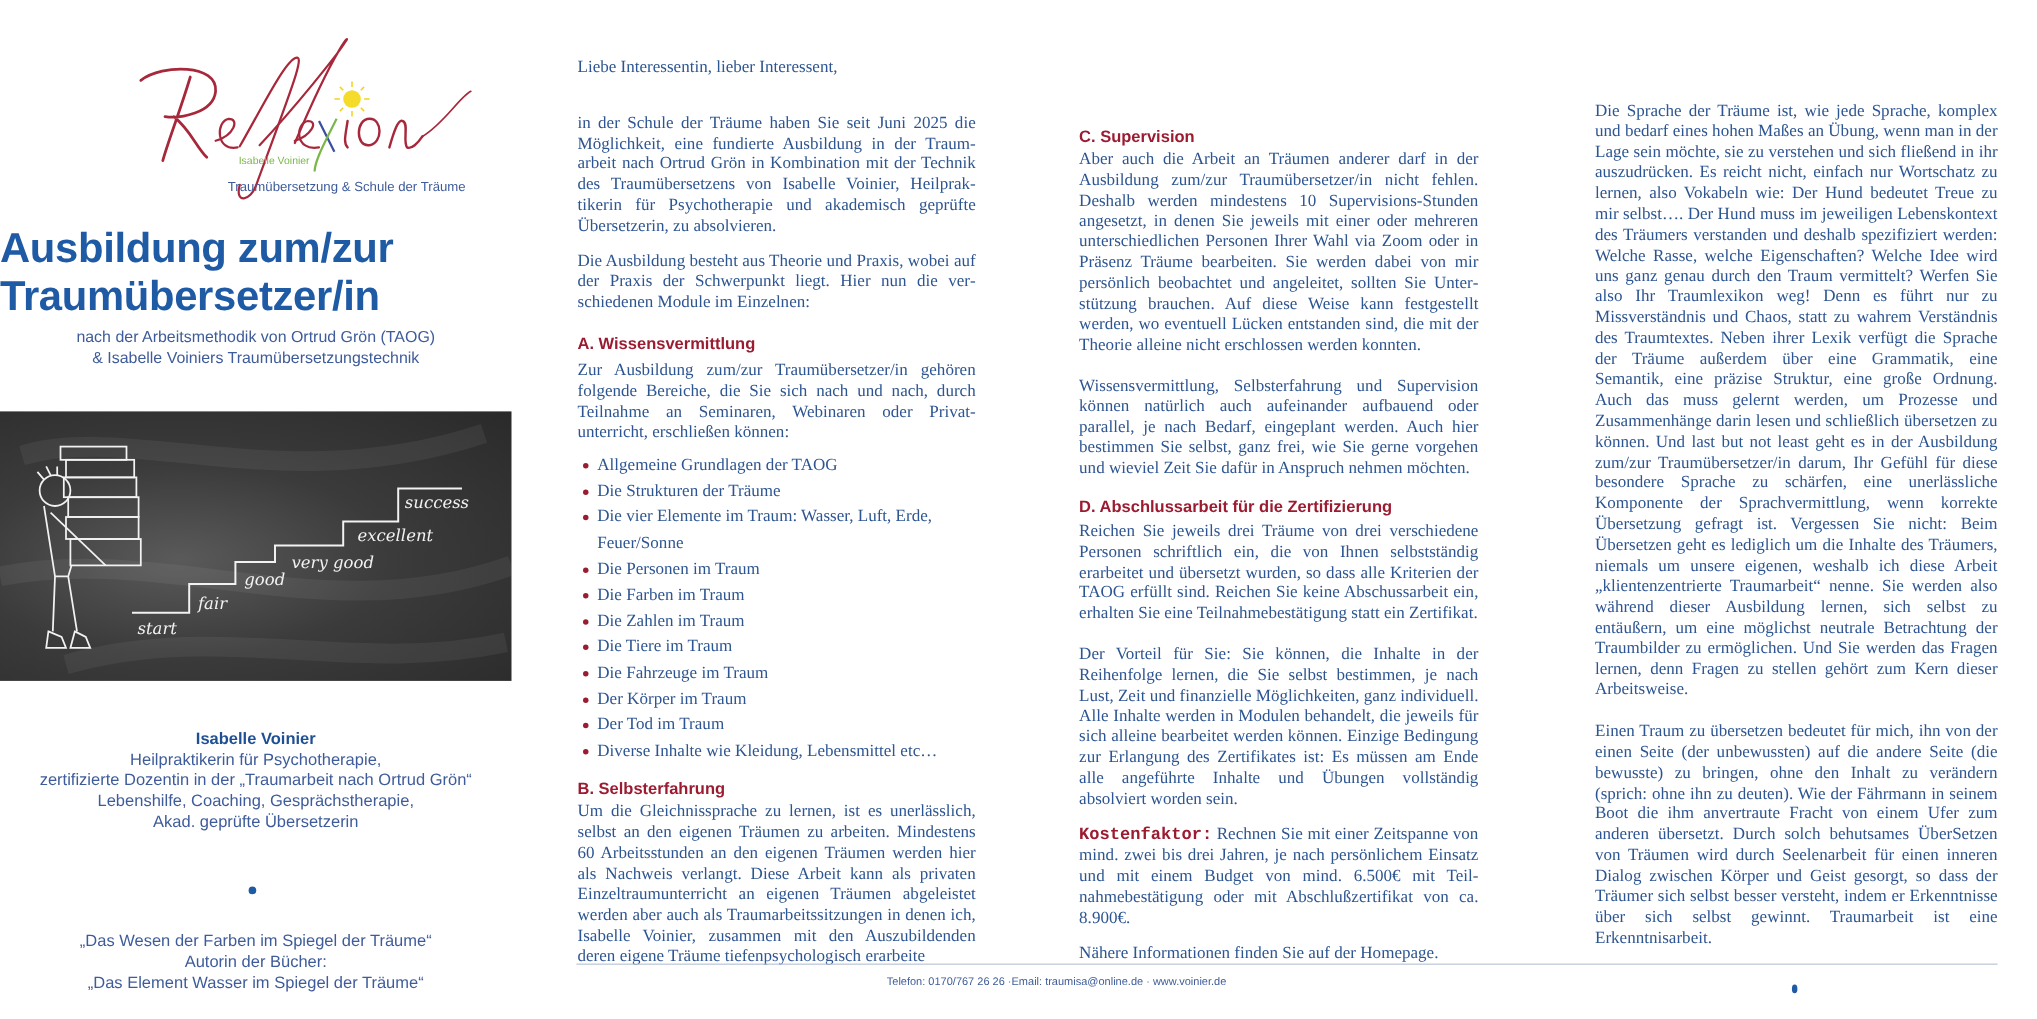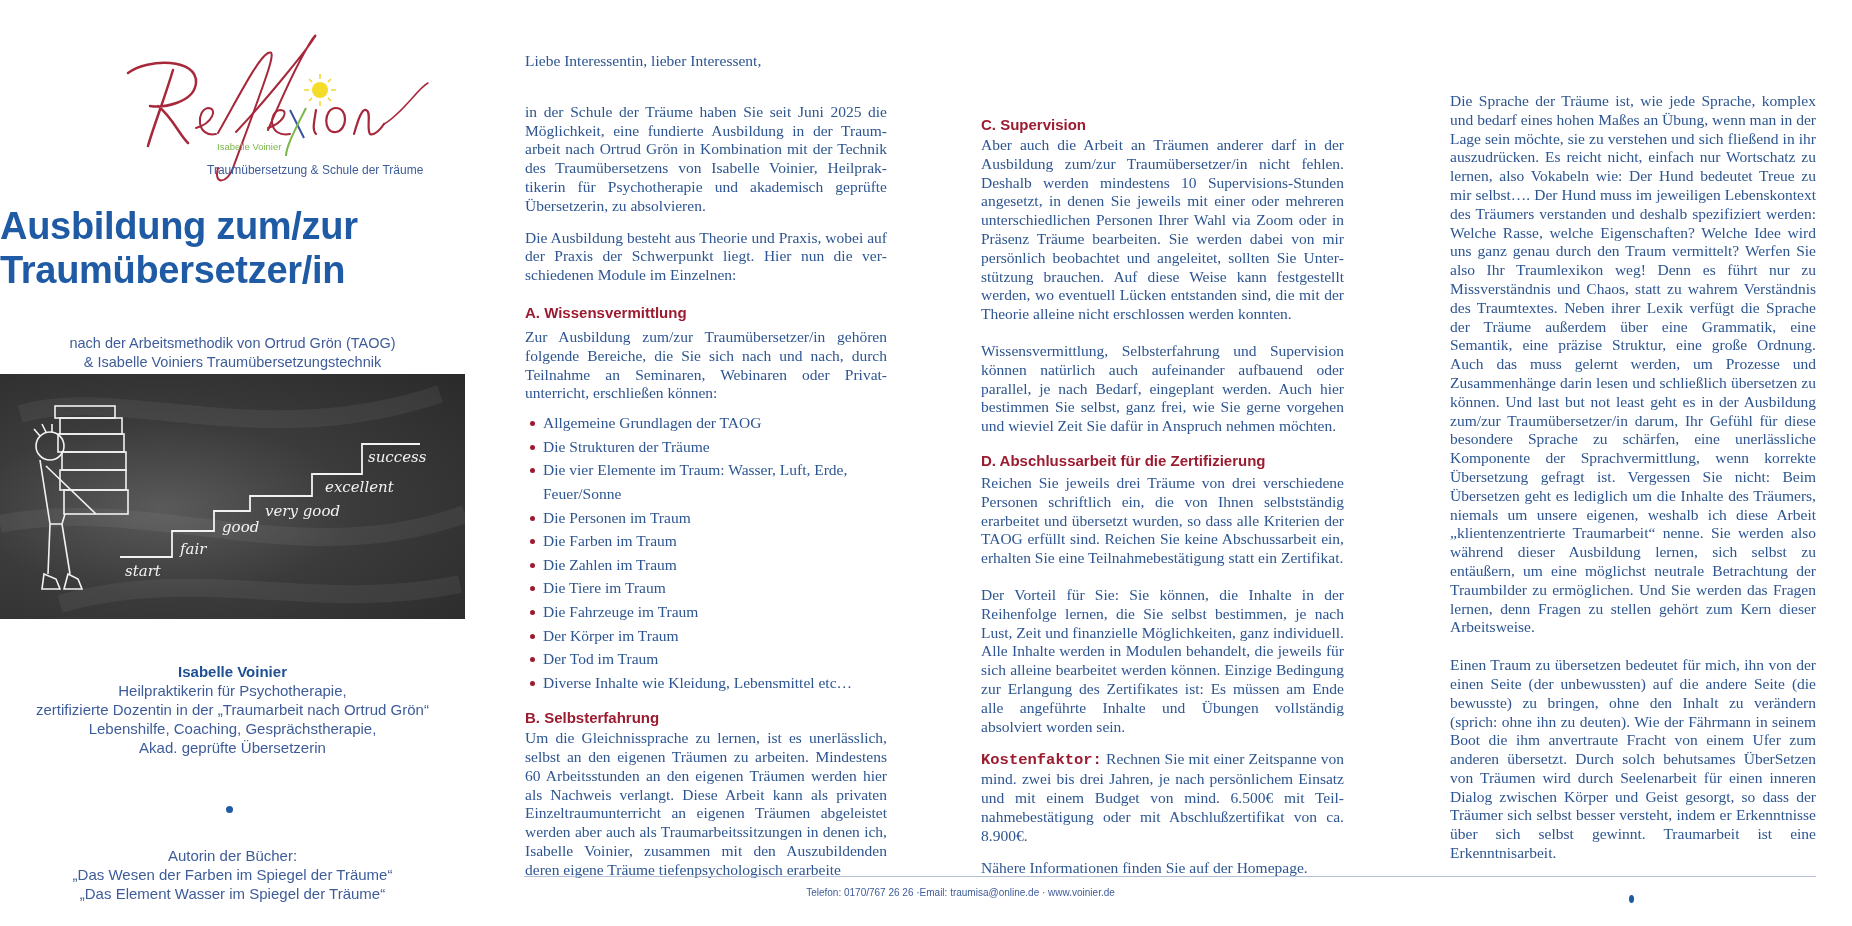--- a/index.html
+++ b/index.html
@@ -8,21 +8,21 @@
     font-family: "Liberation Sans", "DejaVu Sans", sans-serif; color: #2d5591;
   }
   .abs { position: absolute; }
   
   #logo { left: 118px; top: 28px; width: 330px; height: 160px; }
   #logo svg { width: 100%; height: 100%; }
   .logo-sub { position: absolute; left: 99px; top: 113px; font-size: 9.5px; color: #7ab648; }
   .logo-tag { position: absolute; left: 89px; top: 135px; font-size: 12px; color: #3e5c9a; white-space: nowrap; }
   #title { left: 0; top: 204px; width: 465px; text-align: left; color: #1f5aa5; font-weight: bold;
     font-size: 38px; line-height: 44px; letter-spacing: -0.3px; }
-  #subtitle { left: 0; top: 298px; width: 465px; text-align: center; font-size: 14.5px; line-height: 19px; color: #3e5c9a; margin-top: 36px; }
+  #subtitle { left: 0; top: 298px; width: 465px; text-align: center; font-size: 14.5px; line-height: 19px; color: #3e5c9a; }
   #chalkboard { left: 0; top: 374px; width: 465px; height: 245px; overflow: hidden;
     background: radial-gradient(ellipse at 35% 55%, #5a5a5a 0%, #3b3b3b 45%, #2a2a2a 100%); }
   #chalkboard svg { width: 100%; height: 100%; }
   #bio { left: 0; top: 662px; width: 465px; text-align: center; font-size: 15px; line-height: 19px; color: #3e5c9a; }
   #bio .name { font-weight: bold; color: #1f4f93; }
   .dot { width: 7px; height: 7px; border-radius: 50%; background: #1f5aa5; }
   #dot1 { left: 226px; top: 806px; }
   #books { left: 0; top: 846px; width: 465px; text-align: center; font-size: 15px; line-height: 19px; color: #3e5c9a; }
 
   
@@ -136,22 +136,22 @@
   <div class="name">Isabelle Voinier</div>
   <div>Heilpraktikerin für Psychotherapie,</div>
   <div>zertifizierte Dozentin in der „Traumarbeit nach Ortrud Grön“</div>
   <div>Lebenshilfe, Coaching, Gesprächstherapie,</div>
   <div>Akad. geprüfte Übersetzerin</div>
 </div>
 
 <div id="dot1" class="abs dot"></div>
 
 <div id="books" class="abs">
+  <div>„Das Wesen der Farben im Spiegel der Träume“</div>
   <div>Autorin der Bücher:</div>
-  <div>„Das Wesen der Farben im Spiegel der Träume“</div>
   <div>„Das Element Wasser im Spiegel der Träume“</div>
 </div>
 
 <div id="col2" class="col">
   <p style="margin-bottom:32px;">Liebe Interessentin, lieber Interessent,</p>
   <p>in der Schule der Träume haben Sie seit Juni 2025 die Möglichkeit, eine fundierte Ausbildung in der Traum­arbeit nach Ortrud Grön in Kombination mit der Technik des Traumübersetzens von Isabelle Voinier, Heilprak­tikerin für Psychotherapie und akademisch geprüfte Übersetzerin, zu absolvieren.</p>
   <p style="margin-bottom:18px;">Die Ausbildung besteht aus Theorie und Praxis, wobei auf der Praxis der Schwerpunkt liegt. Hier nun die ver­schiedenen Module im Einzelnen:</p>
   <h3 style="margin-bottom:6px;">A. Wissensvermittlung</h3>
   <p style="margin-bottom:8px;">Zur Ausbildung zum/zur Traumübersetzer/in gehören folgende Bereiche, die Sie sich nach und nach, durch Teilnahme an Seminaren, Webinaren oder Privat­unterricht, erschließen können:</p>
   <ul class="modules">

